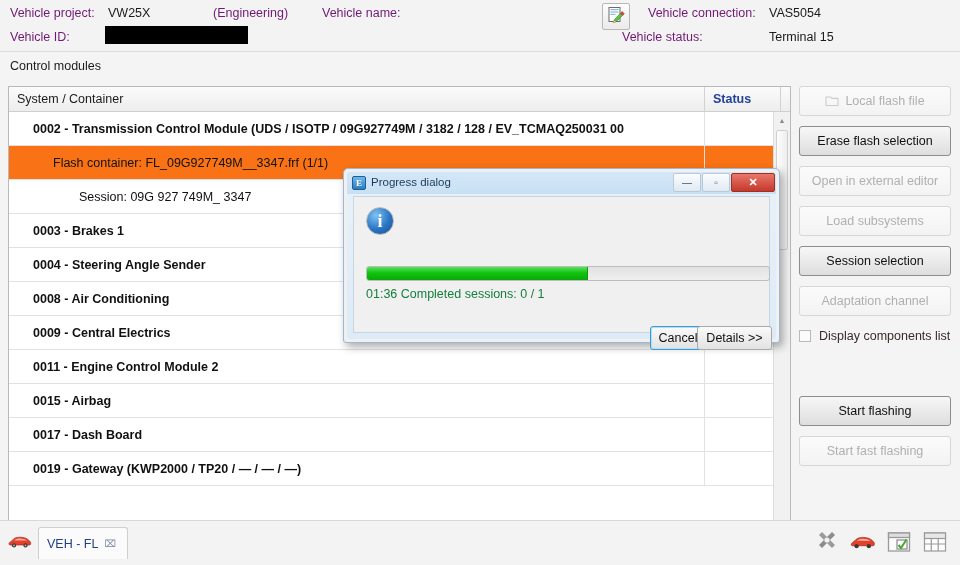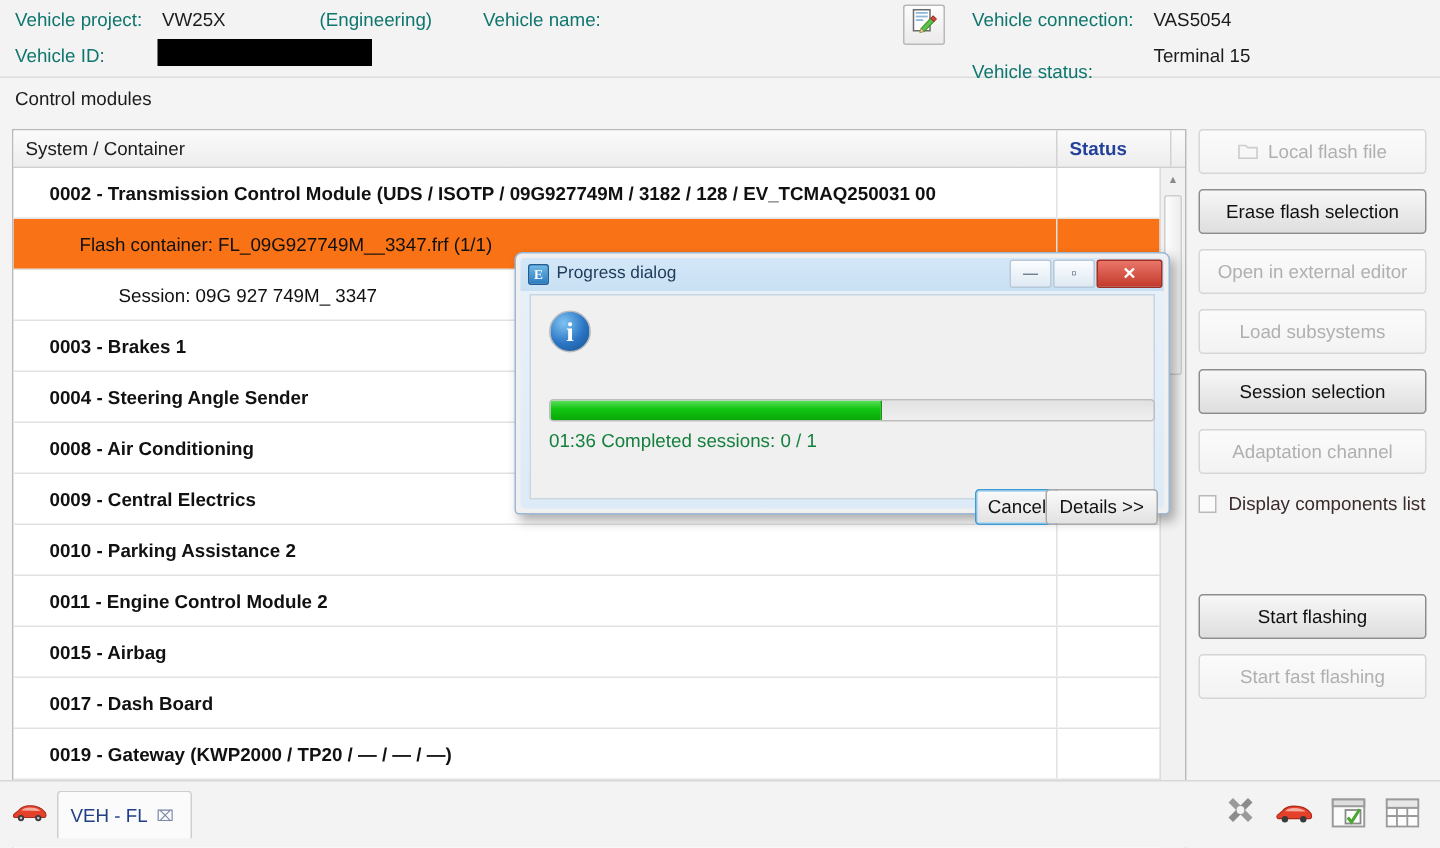--- a/index.html
+++ b/index.html
@@ -19,21 +19,21 @@
   
   .header {
     position: absolute; left: 0; top: 0;
     width: 960px; height: 52px;
     background: #f3f3f3;
     border-bottom: 1px solid #dcdcdc;
   }
   .hdr-label {
     position: absolute;
     font-size: 12.5px;
-    color: #0f766e;
+    color: #701a75;
     white-space: nowrap;
   }
   .hdr-value {
     position: absolute;
     font-size: 12.5px;
     color: #1b1b1b;
     white-space: nowrap;
   }
   .hdr-redact {
     position: absolute;
@@ -322,21 +322,21 @@
           <rect x="3.5" y="7.8" width="5" height="1.2" fill="#8fb8d8"></rect>
           <path d="M7 14 L13.5 7.2 L15.6 9.3 L9.1 16 Z" fill="#5cc24a" stroke="#3a8f2d" stroke-width="0.7"></path>
           <path d="M13.5 7.2 L15.1 5.6 L17.2 7.7 L15.6 9.3 Z" fill="#d84a3a" stroke="#a33225" stroke-width="0.7"></path>
           <path d="M7 14 L6.2 16.8 L9.1 16 Z" fill="#f3e0a0" stroke="#9c8a4a" stroke-width="0.6"></path>
         </svg>
       </span>
     </div>
 
     <span class="hdr-label" style="left:648px; top:6px;">Vehicle connection:</span>
     <span class="hdr-value" style="left:769px; top:6px;">VAS5054</span>
-    <span class="hdr-label" style="left:648px; top:30px;margin-top:11px;">Vehicle status:</span>
+    <span class="hdr-label" style="left:622px; top:30px;">Vehicle status:</span>
     <span class="hdr-value" style="left:769px; top:30px;">Terminal 15</span>
   </div>
 
   <div class="cm-title">Control modules</div>
 
   <div class="list-panel">
     <div class="list-head">
       <span class="col-sys">System / Container</span>
       <div class="col-div" style="left:695px;"></div>
       <span class="col-status">Status</span>
@@ -369,25 +369,20 @@
           <div class="vdiv"></div>
           <div class="cell-sys" style="left: 704px;"></div>
         </div>
         <div class="row">
           <div class="cell-sys ind1 bold" style="width: 695px;">0008 - Air Conditioning</div>
           <div class="vdiv"></div>
           <div class="cell-sys" style="left: 704px;"></div>
         </div>
         <div class="row">
           <div class="cell-sys ind1 bold" style="width: 695px;">0009 - Central Electrics</div>
-          <div class="vdiv"></div>
-          <div class="cell-sys" style="left: 704px;"></div>
-        </div>
-        <div class="row">
-          <div class="cell-sys ind1 bold" style="width: 695px;">0010 - Parking Assistance 2</div>
           <div class="vdiv"></div>
           <div class="cell-sys" style="left: 704px;"></div>
         </div>
         <div class="row">
           <div class="cell-sys ind1 bold" style="width: 695px;">0011 - Engine Control Module 2</div>
           <div class="vdiv"></div>
           <div class="cell-sys" style="left: 704px;"></div>
         </div>
         <div class="row">
           <div class="cell-sys ind1 bold" style="width: 695px;">0015 - Airbag</div>

